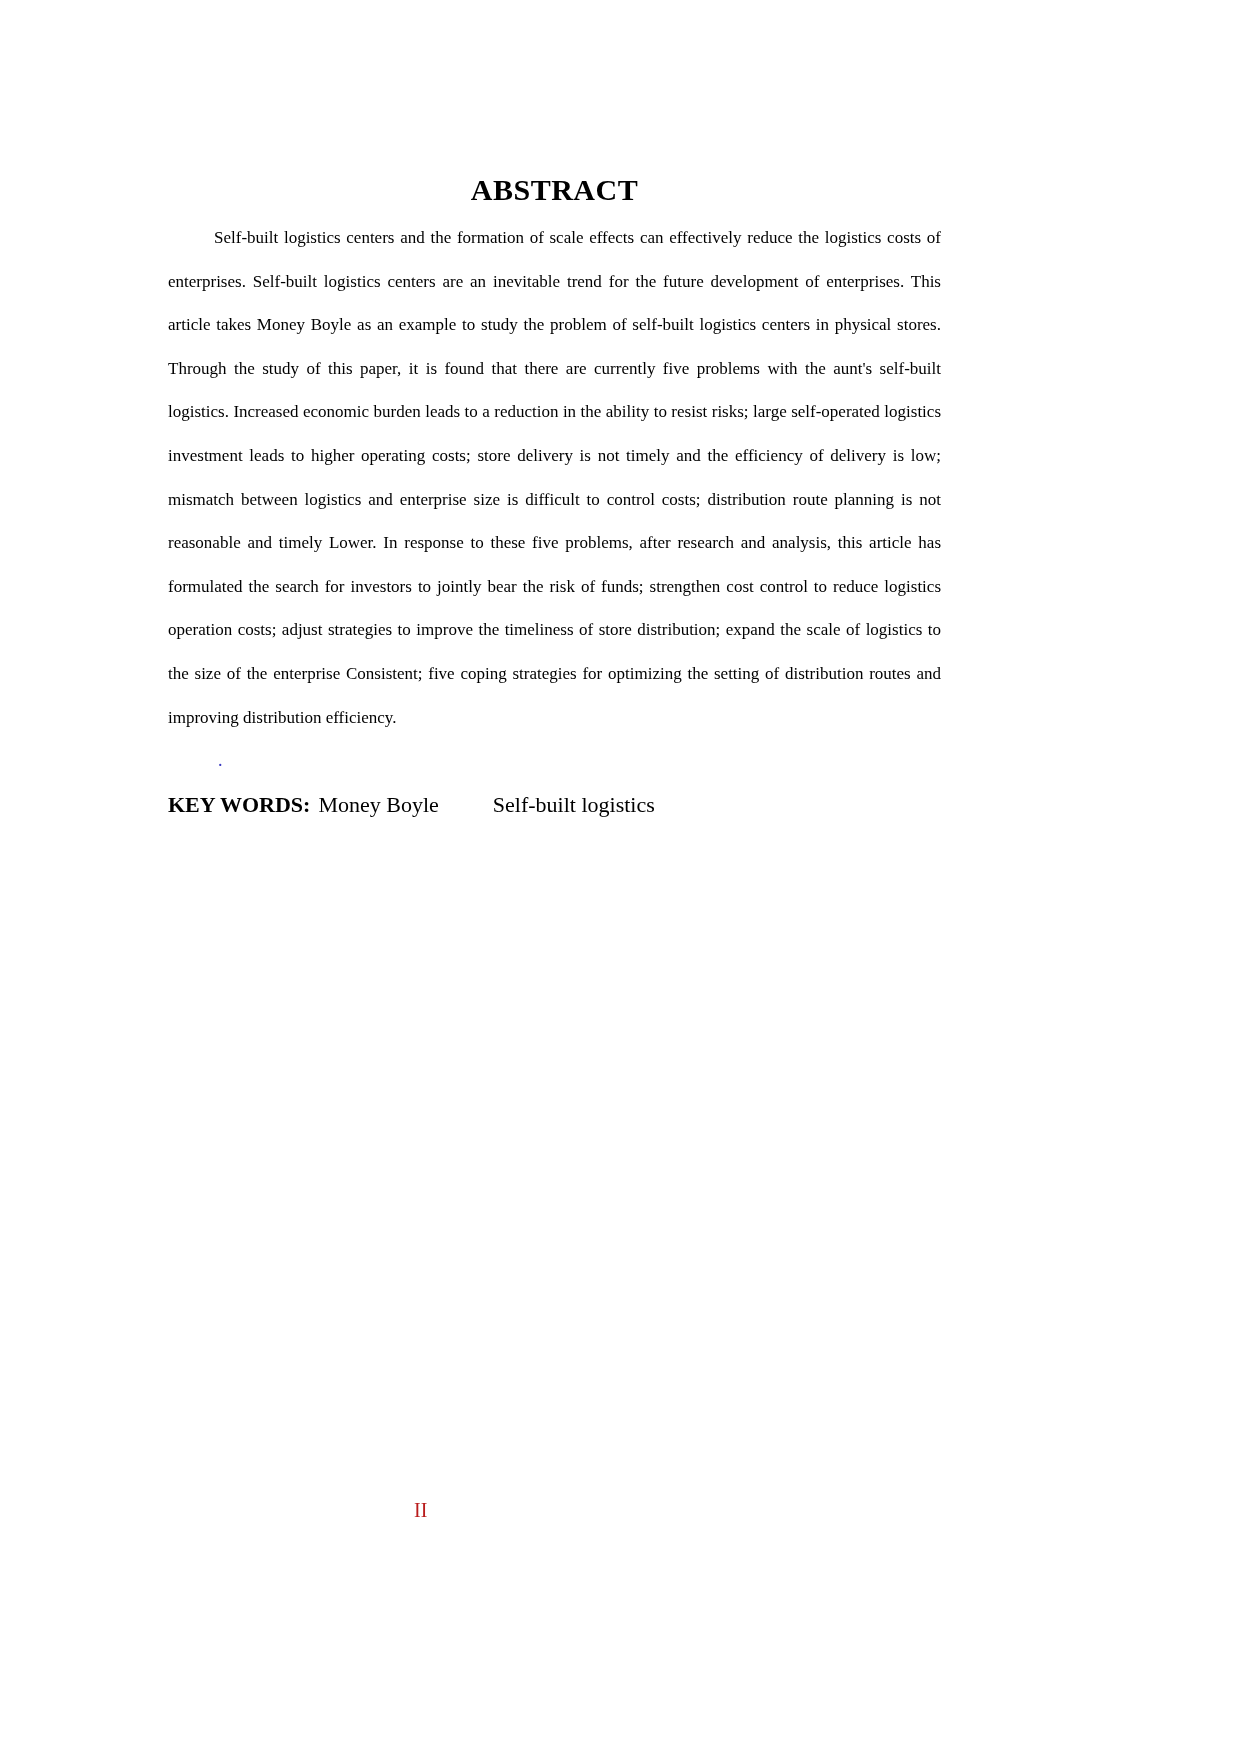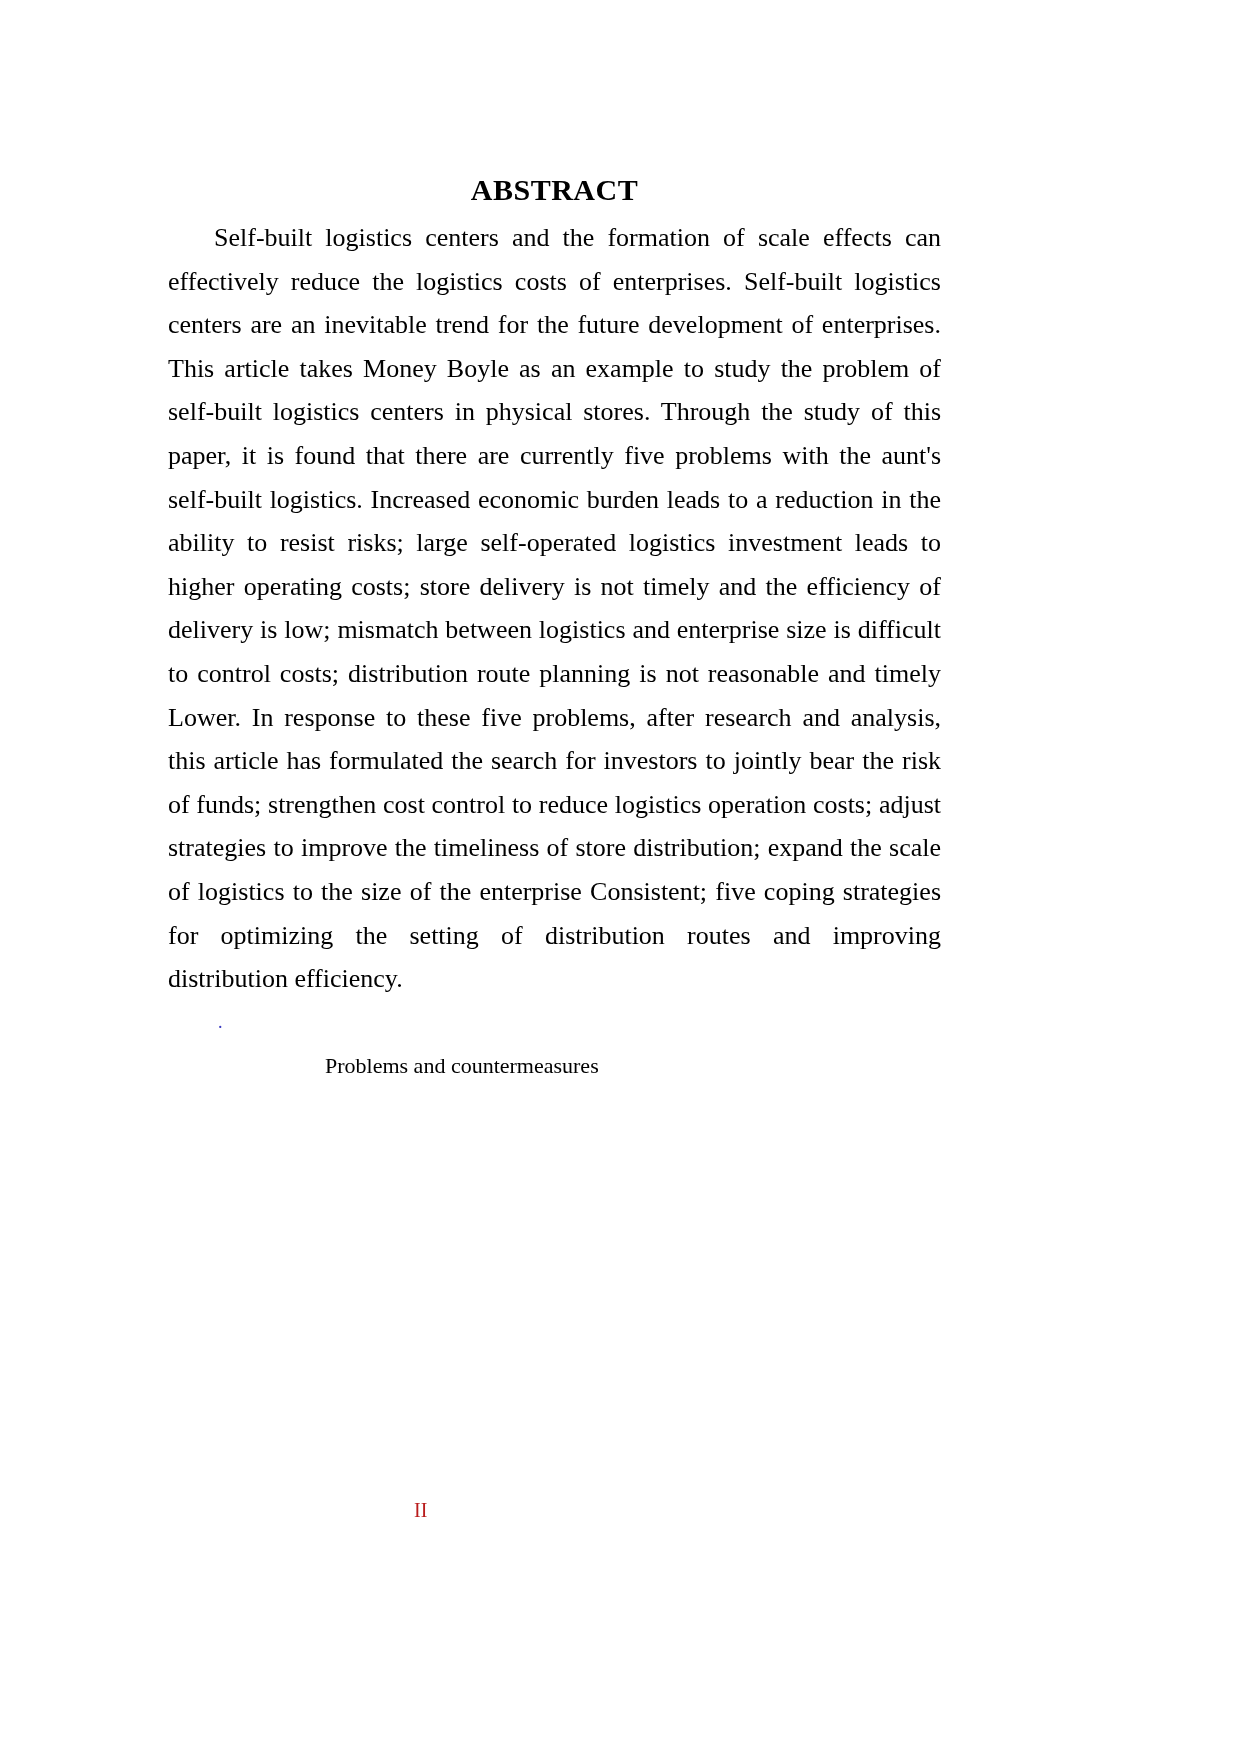--- a/index.html
+++ b/index.html
@@ -25,21 +25,21 @@
   .title {
     margin: 0;
     text-align: center;
     font-size: 30px;
     line-height: 36px;
     font-weight: bold;
     letter-spacing: 0.5px;
   }
   .body-paragraph {
     margin: 8px 0 0 0;
-    font-size: 26px;
+    font-size: 17px;
     line-height: 43.6px;
     text-align: justify;
     text-indent: 46px;
   }
   .stray-line {
     margin: 0;
     padding-left: 50px;
     font-size: 18px;
     line-height: 43.6px;
     color: #3a3ac0;
@@ -78,19 +78,21 @@
 
 <div class="page">
   <div class="column">
 
     <h1 class="title">ABSTRACT</h1>
 
     <p class="body-paragraph">Self-built logistics centers and the formation of scale effects can effectively reduce the logistics costs of enterprises. Self-built logistics centers are an inevitable trend for the future development of enterprises. This article takes Money Boyle as an example to study the problem of self-built logistics centers in physical stores. Through the study of this paper, it is found that there are currently five problems with the aunt's self-built logistics. Increased economic burden leads to a reduction in the ability to resist risks; large self-operated logistics investment leads to higher operating costs; store delivery is not timely and the efficiency of delivery is low; mismatch between logistics and enterprise size is difficult to control costs; distribution route planning is not reasonable and timely Lower. In response to these five problems, after research and analysis, this article has formulated the search for investors to jointly bear the risk of funds; strengthen cost control to reduce logistics operation costs; adjust strategies to improve the timeliness of store distribution; expand the scale of logistics to the size of the enterprise Consistent; five coping strategies for optimizing the setting of distribution routes and improving distribution efficiency.</p>
 
     <div class="stray-line">.</div>
 
+    <div class="keywords-line1">
+      <span class="kw-label">KEY WORDS:</span><span>Money Boyle</span><span class="kw-gap"></span><span>Self-built logistics</span>
+    </div>
 
-    <div class="keywords-line2">Problems and countermeasures</div>
 
   </div>
 
   <div class="page-number">II</div>
 </div>
 
 </body></html>

